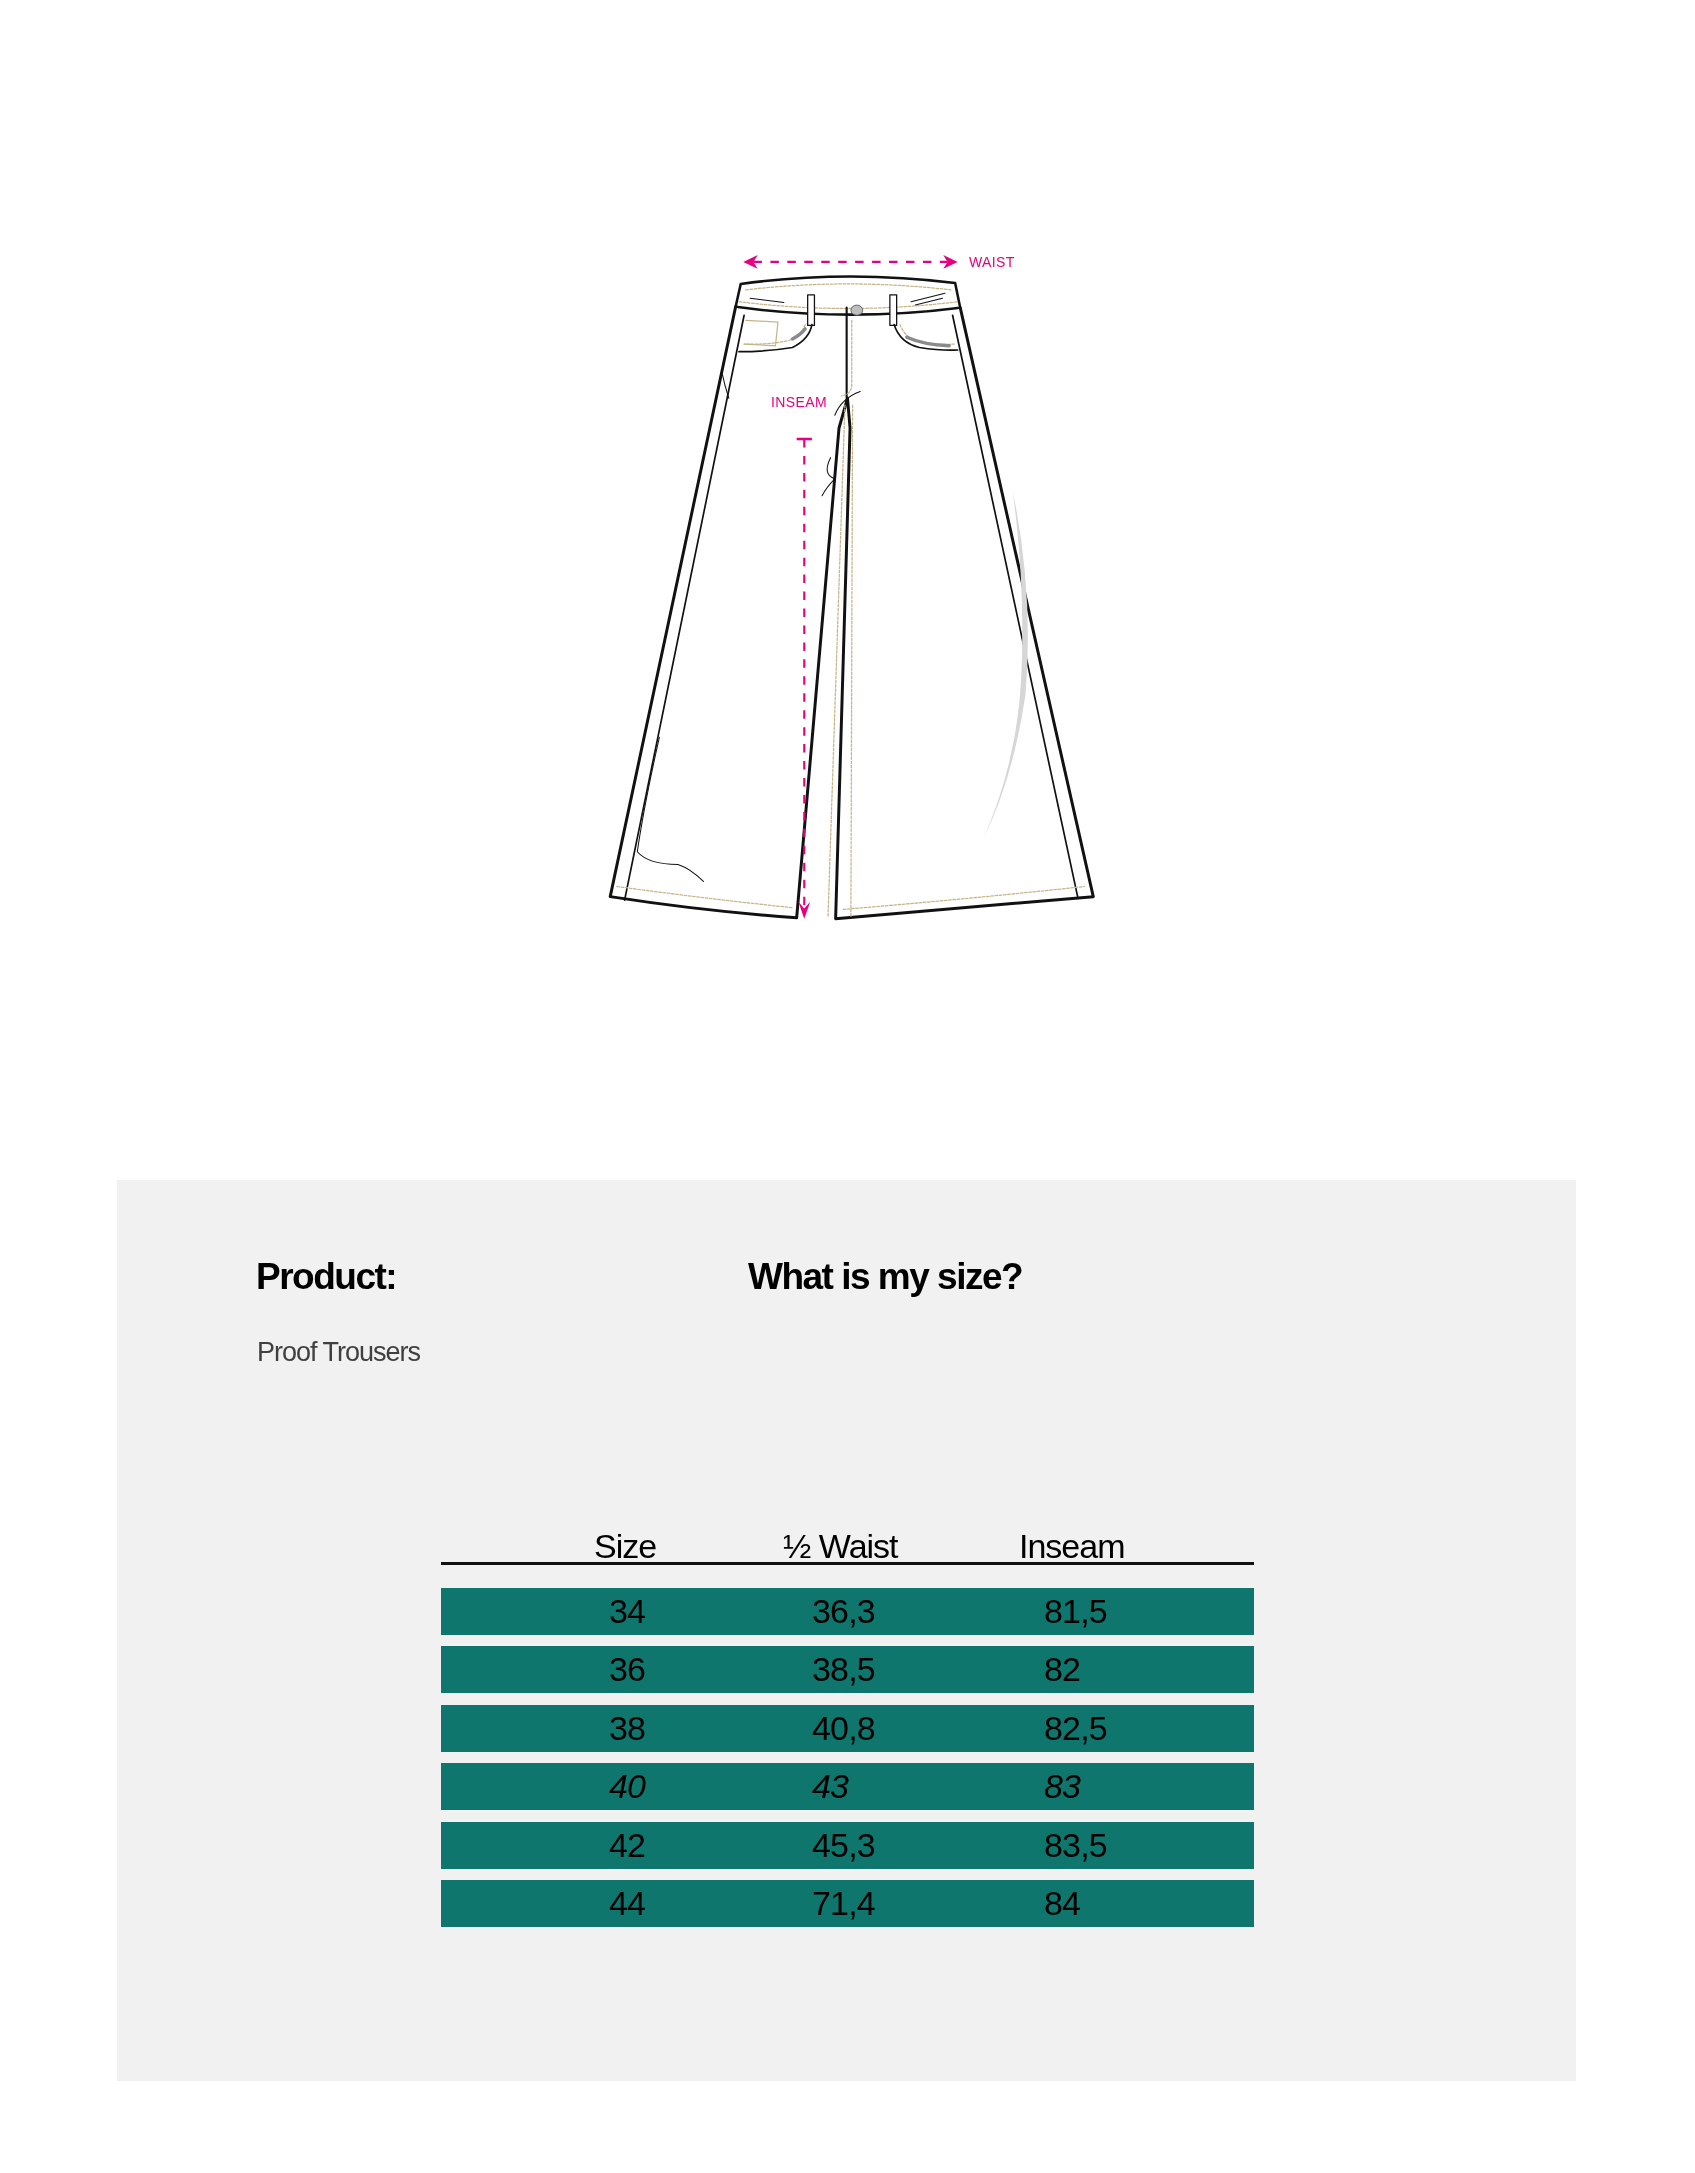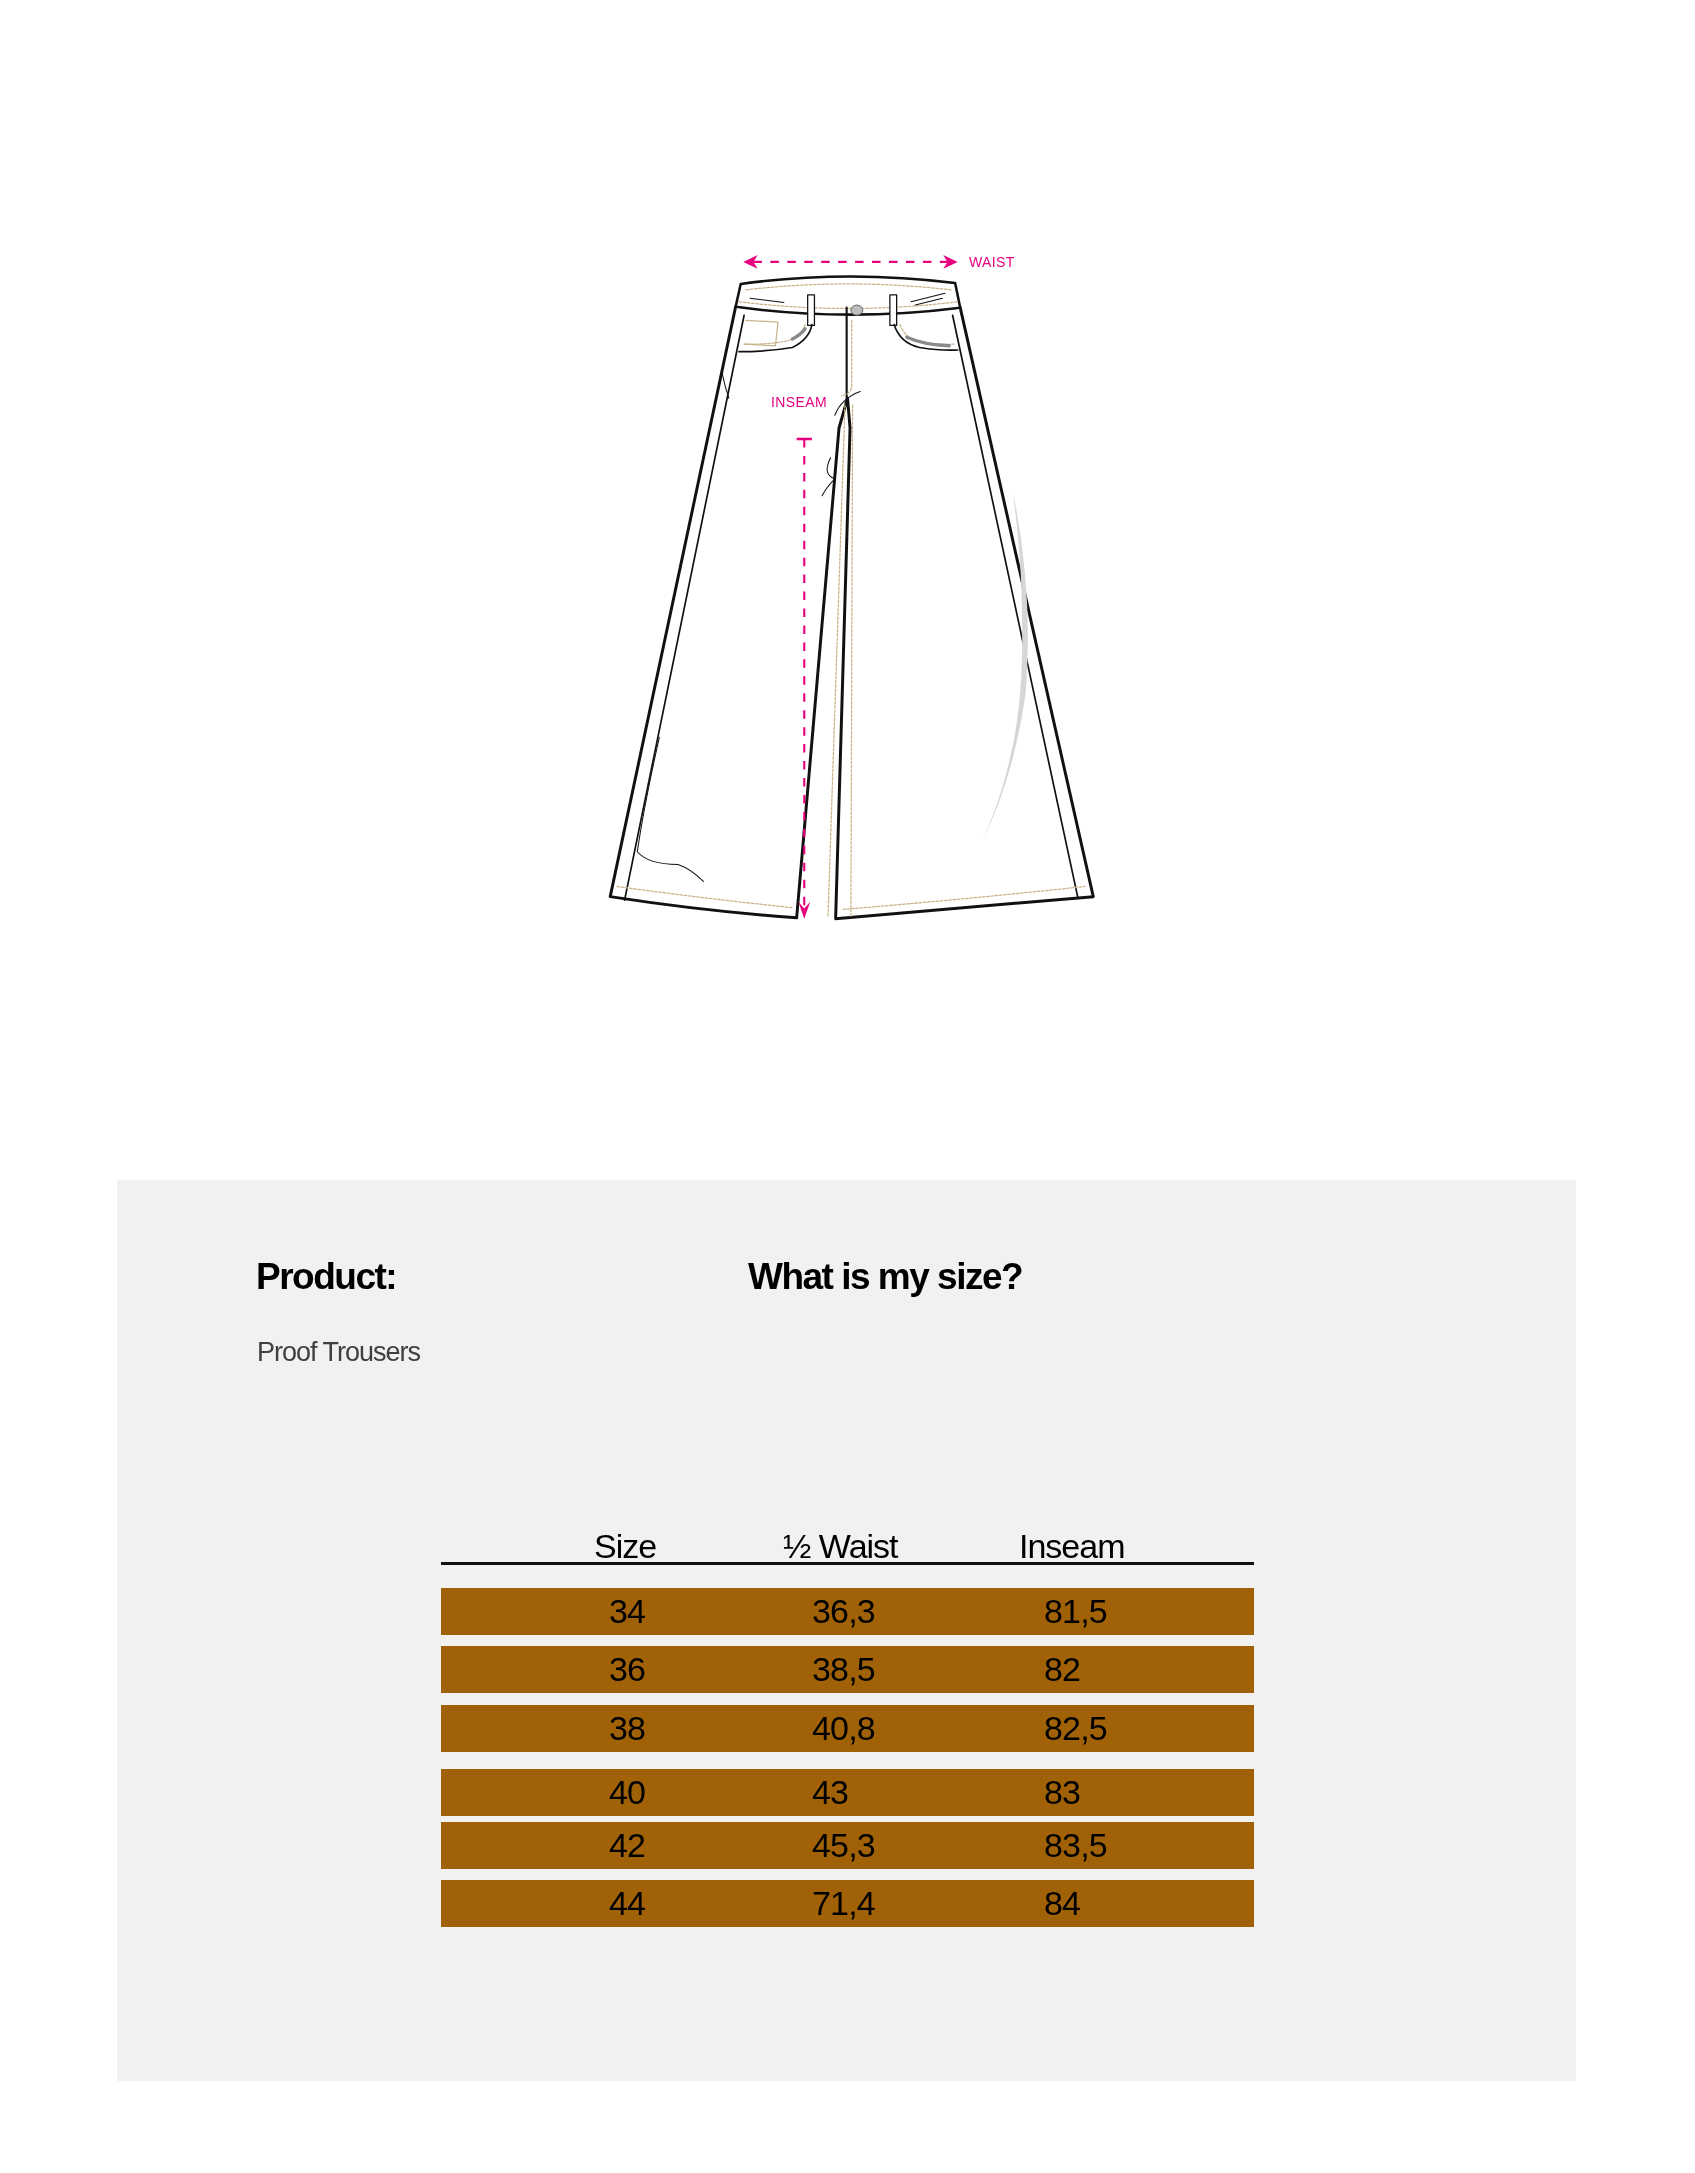--- a/index.html
+++ b/index.html
@@ -84,21 +84,21 @@
       top: 59px; 
       width: 813px;
       height: 2.5px;
       background: #111111;
     }
     .row {
       position: absolute;
       left: 0;
       width: 813px;
       height: 47px;
-      background: #a16207;
+      background: #0f766e;
     }
     .cell {
       position: absolute;
       top: 0;
       font-size: 34px;
       line-height: 47px;
       letter-spacing: -0.8px;
       white-space: nowrap;
     }
     .c1 { left: 168px; }  
@@ -209,21 +209,21 @@
     <div class="row" style="top:143px;">
       <span class="cell c1">36</span>
       <span class="cell c2">38,5</span>
       <span class="cell c3">82</span>
     </div>
     <div class="row" style="top:202px;">
       <span class="cell c1">38</span>
       <span class="cell c2">40,8</span>
       <span class="cell c3">82,5</span>
     </div>
-    <div class="row" style="top:266px;">
+    <div class="row" style="top:260px;font-style:italic;">
       <span class="cell c1">40</span>
       <span class="cell c2">43</span>
       <span class="cell c3">83</span>
     </div>
     <div class="row" style="top:319px;">
       <span class="cell c1">42</span>
       <span class="cell c2">45,3</span>
       <span class="cell c3">83,5</span>
     </div>
     <div class="row" style="top:377px;">

